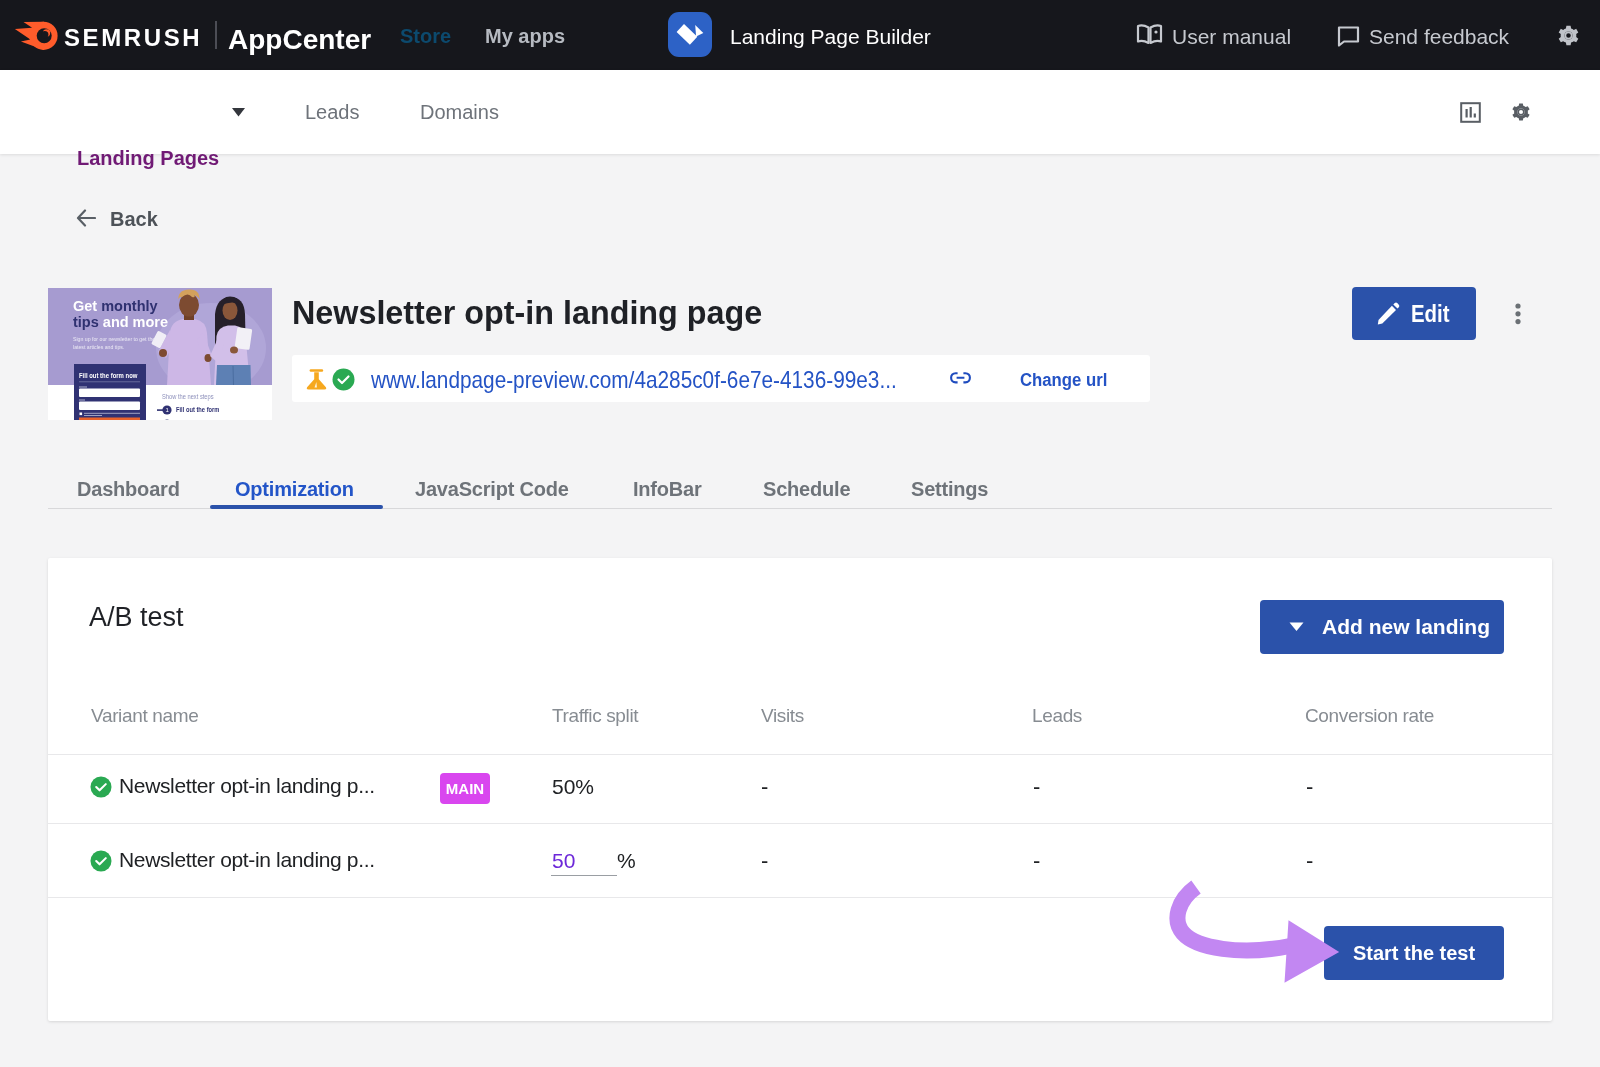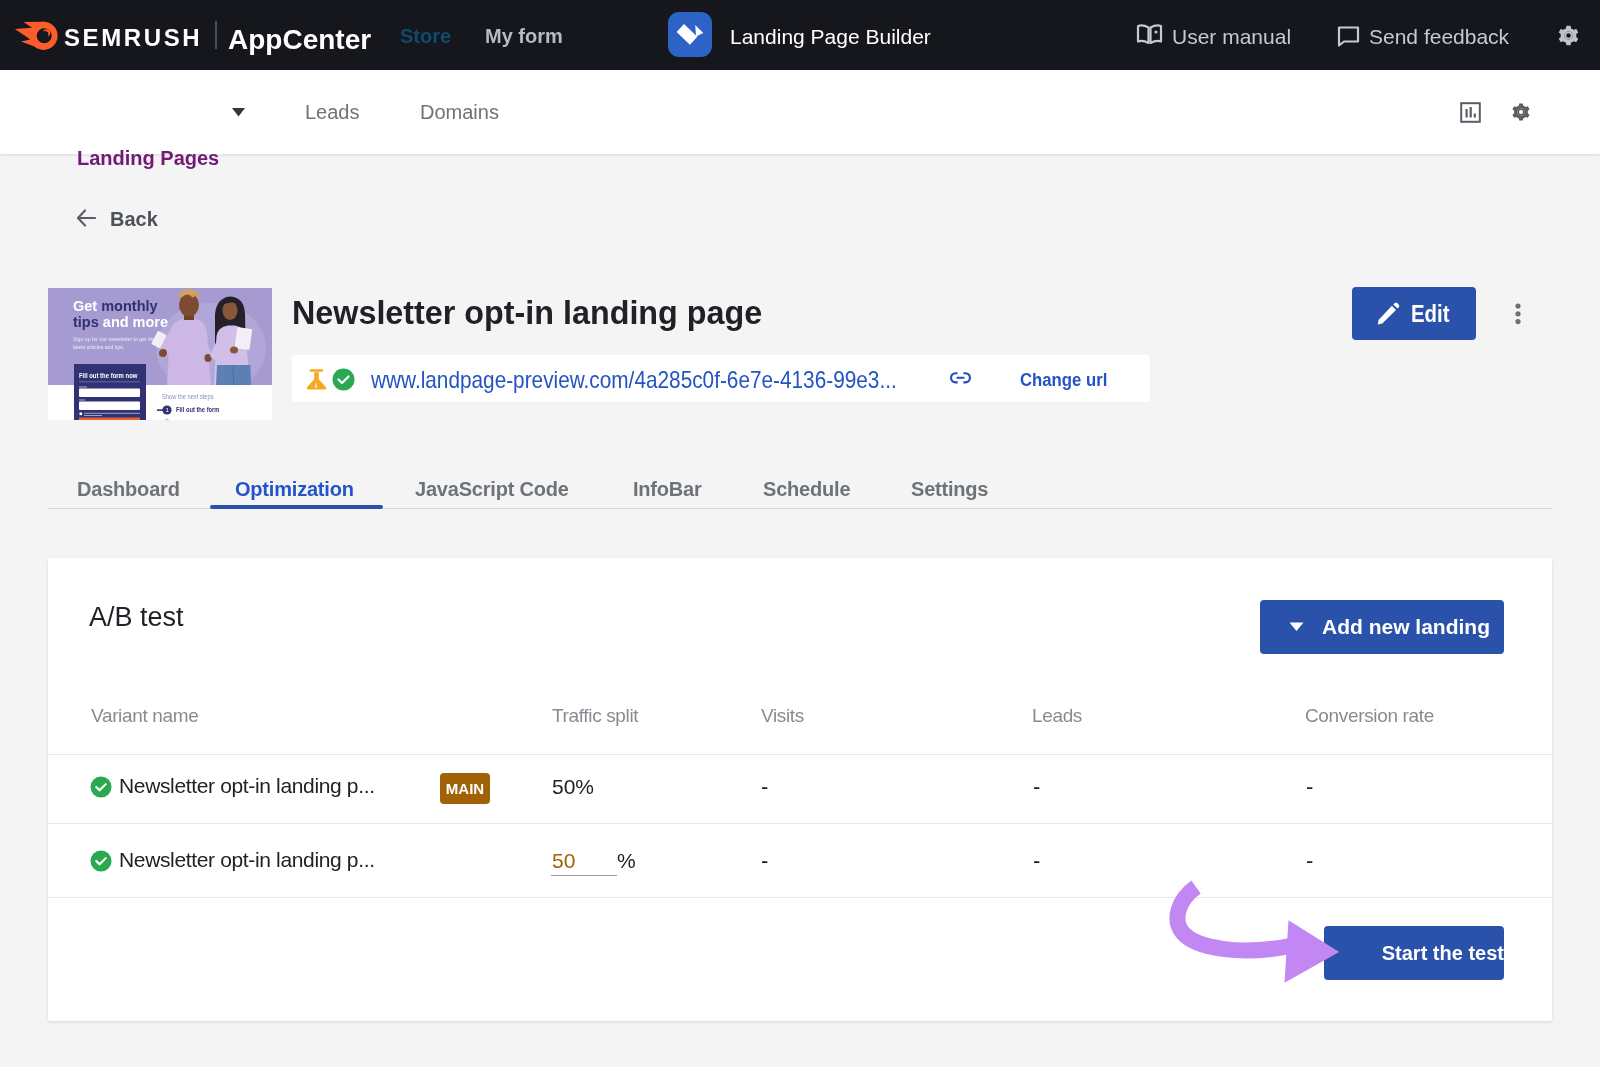--- a/index.html
+++ b/index.html
@@ -19,21 +19,21 @@
     <path d="M9.5 1 L30 0.8 L30 28.9 L6.9 20.6 L16.4 18.4 L0.9 8.1 L18.1 6.8 Z" fill="#ff5c2b"></path>
     <circle cx="30.2" cy="14.8" r="7.5" fill="#17181d"></circle>
     <circle cx="32.5" cy="11.9" r="3.7" fill="#ff5c2b"></circle>
     <circle cx="30.7" cy="13.6" r="3.7" fill="#17181d"></circle>
   </svg>
   <div class="abs" style="left:64px;top:24px;font-size:24px;font-weight:700;color:#ffffff;letter-spacing:2.6px;">SEMRUSH</div>
   <div class="abs" style="left:215px;top:21px;width:2px;height:28px;background:#4c4d55;"></div>
   <div class="abs" style="left:228px;top:24px;font-size:28px;font-weight:700;color:#ffffff;">AppCenter</div>
 
   <div class="abs" style="left:400px;top:25px;font-size:20px;font-weight:600;color:#0c4a6e;">Store</div>
-  <div class="abs" style="left:485px;top:25px;font-size:20px;font-weight:600;color:#b6bac1;">My form</div>
+  <div class="abs" style="left:485px;top:25px;font-size:20px;font-weight:600;color:#b6bac1;">My apps</div>
 
   <div class="abs" style="left:668px;top:12px;width:44px;height:45px;border-radius:11px;background:#2d62c6;"></div>
   <svg class="abs" style="left:668px;top:12px;" width="44" height="45" viewBox="0 0 44 45">
     <path d="M8.6 20 L16 12 L29.3 24.8 L21.9 32.8 Z" fill="#fff"></path>
     <path d="M27.2 13 L35.3 21 L28.1 24.4 Z" fill="#fff"></path>
   </svg>
   <div class="abs" style="left:730px;top:25px;font-size:21px;font-weight:500;color:#ffffff;">Landing Page Builder</div>
 
   <svg class="abs" style="left:1136px;top:24px;" width="27" height="22" viewBox="0 0 27 22">
     <path d="M2 2 C5 1 9 1.5 12.5 3.5 L12.5 19 C9 17 5 16.5 2 17.5 Z" fill="none" stroke="#c6c9cf" stroke-width="2.2" stroke-linejoin="round"></path>
@@ -188,40 +188,40 @@
   <div class="abs" style="left:761px;top:705px;font-size:19px;font-weight:500;color:#878c92;letter-spacing:-0.35px;text-align:right;">Visits</div>
   <div class="abs" style="left:1032px;top:705px;font-size:19px;font-weight:500;color:#878c92;letter-spacing:-0.35px;">Leads</div>
   <div class="abs" style="left:1305px;top:705px;font-size:19px;font-weight:500;color:#878c92;letter-spacing:-0.35px;">Conversion rate</div>
   <div class="abs" style="left:48px;top:754px;width:1504px;height:1px;background:#e8e8ea;"></div>
 
   <svg class="abs" style="left:90px;top:776px;" width="22" height="22" viewBox="0 0 23 23">
     <circle cx="11.5" cy="11.5" r="11" fill="#2aa952"></circle>
     <path d="M6.5 11.5 L10 15 L16.5 8.5" fill="none" stroke="#fff" stroke-width="2.2" stroke-linecap="round" stroke-linejoin="round"></path>
   </svg>
   <div class="abs" style="left:119px;top:774px;font-size:21px;color:#202225;letter-spacing:-0.35px;">Newsletter opt-in landing p...</div>
-  <div class="abs" style="left:440px;top:773px;width:50px;height:31px;background:#a16207;border-radius:4px;text-align:center;line-height:31px;font-size:15px;font-weight:700;color:#ffffff;">MAIN</div>
+  <div class="abs" style="left:440px;top:773px;width:50px;height:31px;background:#d946ef;border-radius:4px;text-align:center;line-height:31px;font-size:15px;font-weight:700;color:#ffffff;">MAIN</div>
   <div class="abs" style="left:552px;top:775px;font-size:21px;color:#202225;">50%</div>
   <div class="abs" style="left:761px;top:774px;font-size:22px;color:#202225;">-</div>
   <div class="abs" style="left:1033px;top:774px;font-size:22px;color:#202225;">-</div>
   <div class="abs" style="left:1306px;top:774px;font-size:22px;color:#202225;">-</div>
   <div class="abs" style="left:48px;top:823px;width:1504px;height:1px;background:#e8e8ea;"></div>
 
   <svg class="abs" style="left:90px;top:850px;" width="22" height="22" viewBox="0 0 23 23">
     <circle cx="11.5" cy="11.5" r="11" fill="#2aa952"></circle>
     <path d="M6.5 11.5 L10 15 L16.5 8.5" fill="none" stroke="#fff" stroke-width="2.2" stroke-linecap="round" stroke-linejoin="round"></path>
   </svg>
   <div class="abs" style="left:119px;top:848px;font-size:21px;color:#202225;letter-spacing:-0.35px;">Newsletter opt-in landing p...</div>
-  <div class="abs" style="left:552px;top:849px;font-size:21px;color:#a16207;">50</div>
+  <div class="abs" style="left:552px;top:849px;font-size:21px;color:#6d28d9;">50</div>
   <div class="abs" style="left:551px;top:875px;width:66px;height:1px;background:#9a9ea3;"></div>
   <div class="abs" style="left:617px;top:849px;font-size:21px;color:#202225;">%</div>
   <div class="abs" style="left:761px;top:848px;font-size:22px;color:#202225;">-</div>
   <div class="abs" style="left:1033px;top:848px;font-size:22px;color:#202225;">-</div>
   <div class="abs" style="left:1306px;top:848px;font-size:22px;color:#202225;">-</div>
   <div class="abs" style="left:48px;top:897px;width:1504px;height:1px;background:#e8e8ea;"></div>
 
-  <div class="abs" style="left:1324px;top:926px;width:180px;height:54px;background:#2b52aa;border-radius:4px;text-align:right;line-height:54px;font-size:20px;font-weight:700;color:#ffffff;">Start the test</div>
+  <div class="abs" style="left:1324px;top:926px;width:180px;height:54px;background:#2b52aa;border-radius:4px;text-align:center;line-height:54px;font-size:20px;font-weight:700;color:#ffffff;">Start the test</div>
 
   <svg class="abs" style="left:1130px;top:870px;" width="220" height="125" viewBox="0 0 220 125">
     <path d="M66 17 C48 30 42 50 53 63 C66 78 110 86 160 76" fill="none" stroke="#c287f2" stroke-width="16" stroke-linecap="butt"></path>
     <path d="M158.5 50.3 L209.2 82 L154.5 112.8 L156.5 82 Z" fill="#c287f2"></path>
   </svg>
 
 </div>
 
 </body></html>

